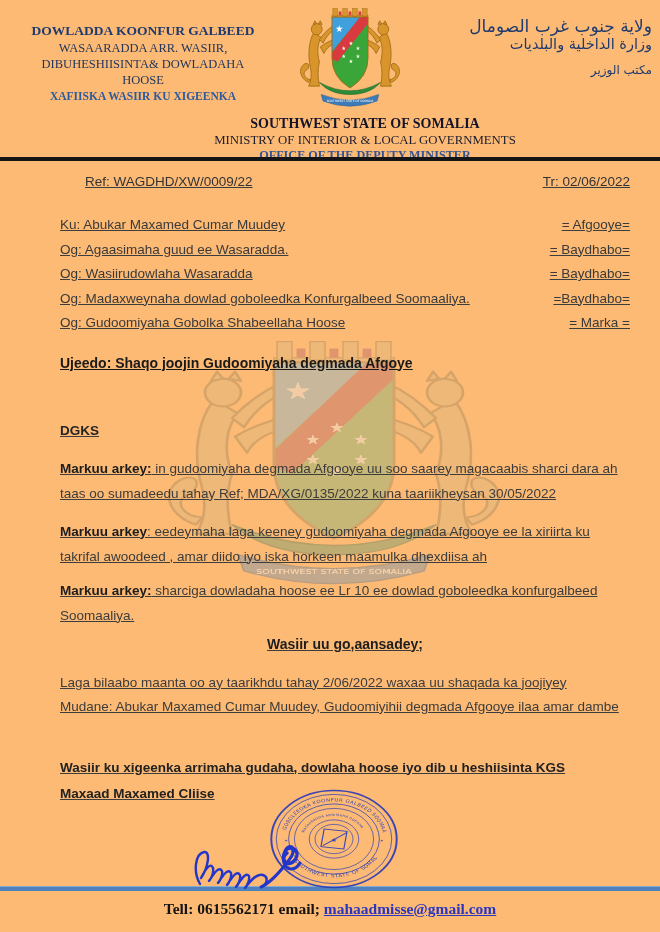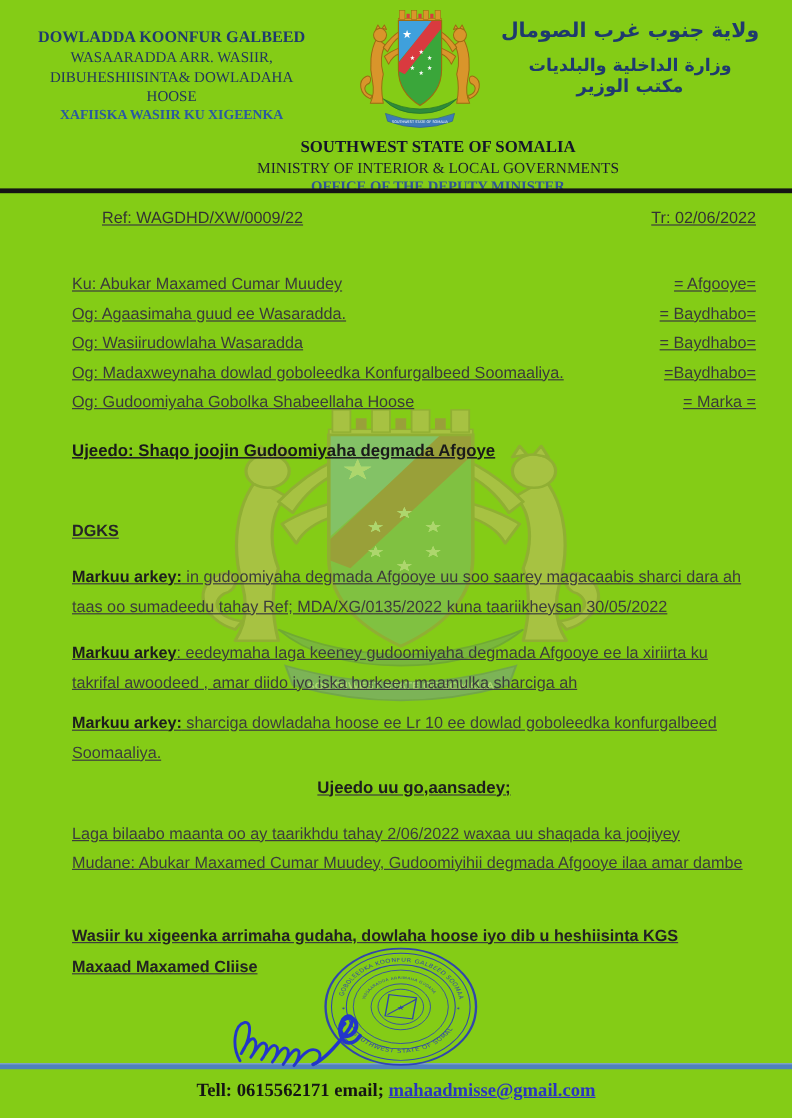--- a/index.html
+++ b/index.html
@@ -1,43 +1,43 @@
 <!DOCTYPE html>
 <html><head>
 <meta charset="utf-8">
 <style>
   html,body{margin:0;padding:0;background:#ffffff;}
-  .page{position:relative;width:660px;height:932px;background:#84cc16;overflow:hidden;
+  .page{position:relative;width:660px;height:932px;background:#fdba74;overflow:hidden;
         font-family:"Liberation Sans",sans-serif;color:#3d3d3d;}
   
   .hdr{position:absolute;top:0;left:0;width:660px;height:162px;z-index:3;}
   .org{position:absolute;left:22px;top:22px;width:242px;text-align:center;
        font-family:"Liberation Serif",serif;color:#23355e;line-height:1.3;}
   .org .b1{font-weight:bold;color:#1f3a6e;font-size:13.5px;}
   .org .r1{font-size:12.5px;color:#22365c;}
   .org .b2{font-weight:bold;color:#2b5aa0;font-size:11.5px;margin-top:1px;}
   .emblem{position:absolute;left:287px;top:4px;}
-  .arabic{position:absolute;right:26px;top:10px;width:218px;text-align:center;
-          font-family:"DejaVu Sans",sans-serif;color:#1f3a6e;font-weight:bold;direction:rtl;}
+  .arabic{position:absolute;right:8px;top:10px;width:218px;text-align:right;
+          font-family:"DejaVu Sans",sans-serif;color:#1f3a6e;font-weight:normal;direction:rtl;}
   .ar1{font-size:17px;margin-top:6px;}
-  .ar2{font-size:14.5px;margin-top:11px;}
-  .ar3{font-size:15px;}
+  .ar2{font-size:14.5px;}
+  .ar3{font-size:12px;margin-top:11px;}
   .ctr{position:absolute;left:35px;top:116px;width:660px;text-align:center;
        font-family:"Liberation Serif",serif;line-height:1.18;}
   .ctr .c1{font-weight:bold;color:#14142a;font-size:14px;}
   .ctr .c2{color:#1c1c2e;font-size:12.8px;}
   .ctr .c3{font-weight:bold;color:#2f5496;font-size:12.2px;}
   .rule-black{position:absolute;left:0;top:157px;width:660px;height:4px;background:#141414;}
   
   .watermark{position:absolute;left:124px;top:330px;z-index:0;opacity:.42;
              filter:saturate(.5) brightness(1.28) contrast(.8);}
   
   .content{position:relative;z-index:2;padding:0 30px 0 60px;font-size:13.5px;text-decoration:underline;}
   .refrow{display:flex;justify-content:space-between;margin-top:13px;padding-left:25px;color:#333;}
-  .recips{margin-top:36px;}
+  .recips{margin-top:24px;}
   .recip-row{display:flex;justify-content:space-between;line-height:24.5px;color:#3a3a3a;}
   .subject{margin-top:19px;font-weight:bold;font-size:14px;color:#1a1a1a;
            text-decoration:underline;}
   .intro{margin:22px 0 0 0;font-weight:bold;color:#262626;line-height:25px;}
   .para{margin:13px 0 0 0;line-height:25px;color:#3c3c3c;}
   .para b{color:#1d1d1d;}
   .p3{margin-top:9px;}
   .decision-h{margin-top:8px;text-align:center;font-weight:bold;color:#1d1d1d;font-size:14px;}
   .decision{margin-top:19px;line-height:24px;color:#3c3c3c;width:562px;}
   .sig{margin-top:36px;font-weight:bold;color:#222;line-height:26px;}
@@ -180,27 +180,27 @@
 
     <p class="intro">
       <br>
       <span>DGKS</span>
     </p>
 
     <p class="para">
       <b>Markuu arkey:</b><span> in gudoomiyaha degmada Afgooye uu soo saarey magacaabis sharci dara ah taas oo sumadeedu tahay Ref; MDA/XG/0135/2022 kuna taariikheysan 30/05/2022</span>
     </p>
     <p class="para">
-      <b>Markuu arkey</b><span>: eedeymaha laga keeney gudoomiyaha degmada Afgooye ee la xiriirta ku takrifal awoodeed , amar diido iyo iska horkeen maamulka sharciga ah</span>
+      <b>Markuu arkey</b><span>: eedeymaha laga keeney gudoomiyaha degmada Afgooye ee la xiriirta ku takrifal awoodeed , amar diido iyo iska horkeen maamulka dhexdiisa ah</span>
     </p>
     <p class="para p3">
       <b>Markuu arkey:</b><span> sharciga dowladaha hoose ee Lr 10 ee dowlad goboleedka konfurgalbeed Soomaaliya.</span>
     </p>
 
-    <div class="decision-h">Ujeedo uu go,aansadey;</div>
+    <div class="decision-h">Wasiir uu go,aansadey;</div>
     <p class="decision">Laga bilaabo maanta oo ay taarikhdu tahay  2/06/2022 waxaa uu shaqada ka joojiyey Mudane: Abukar Maxamed Cumar Muudey, Gudoomiyihii degmada Afgooye ilaa amar dambe</p>
 
     <div class="sig">
       <div>Wasiir ku xigeenka arrimaha gudaha, dowlaha hoose iyo dib u heshiisinta KGS</div>
       <div>Maxaad Maxamed CIiise</div>
     </div>
   </div>
 
   <svg class="stamp" width="132" height="102" viewBox="0 0 160 160" preserveAspectRatio="none">
     <g fill="none" stroke="#2b3cb8">

